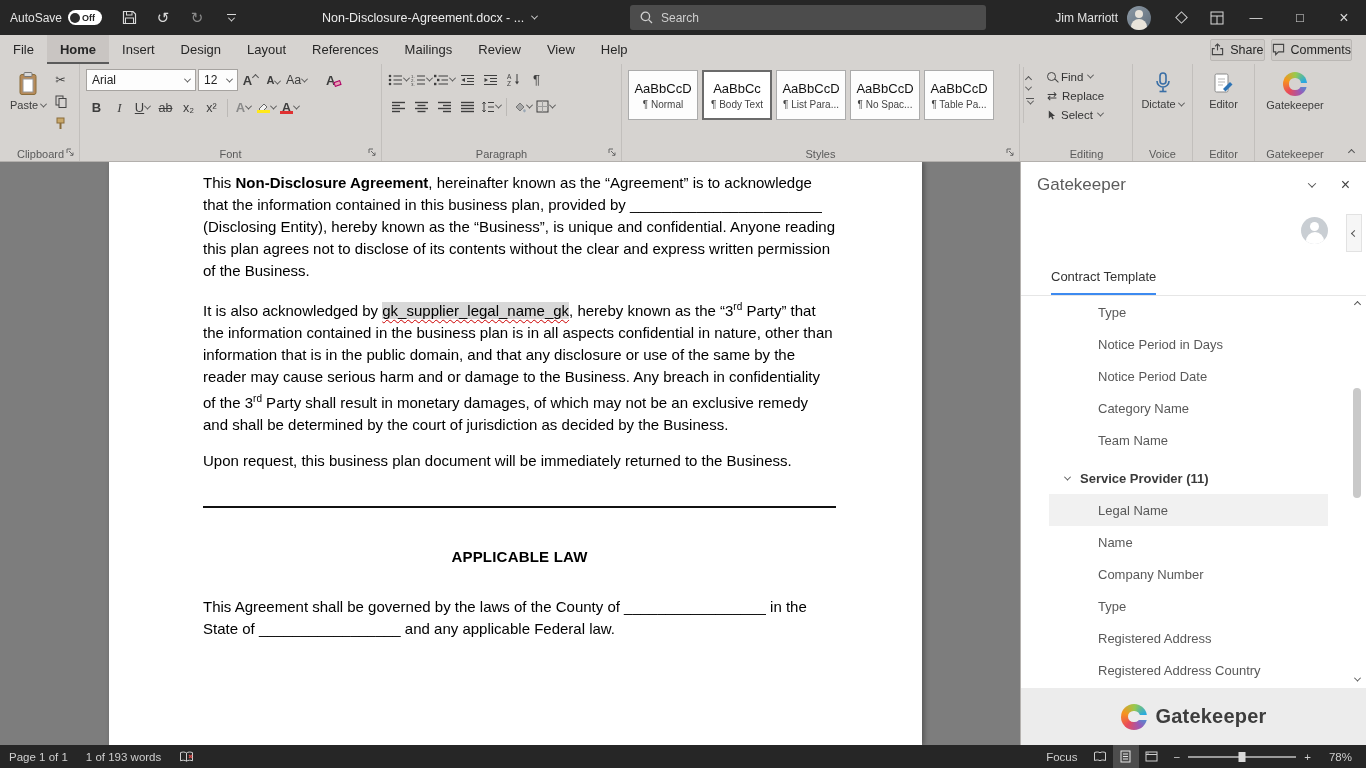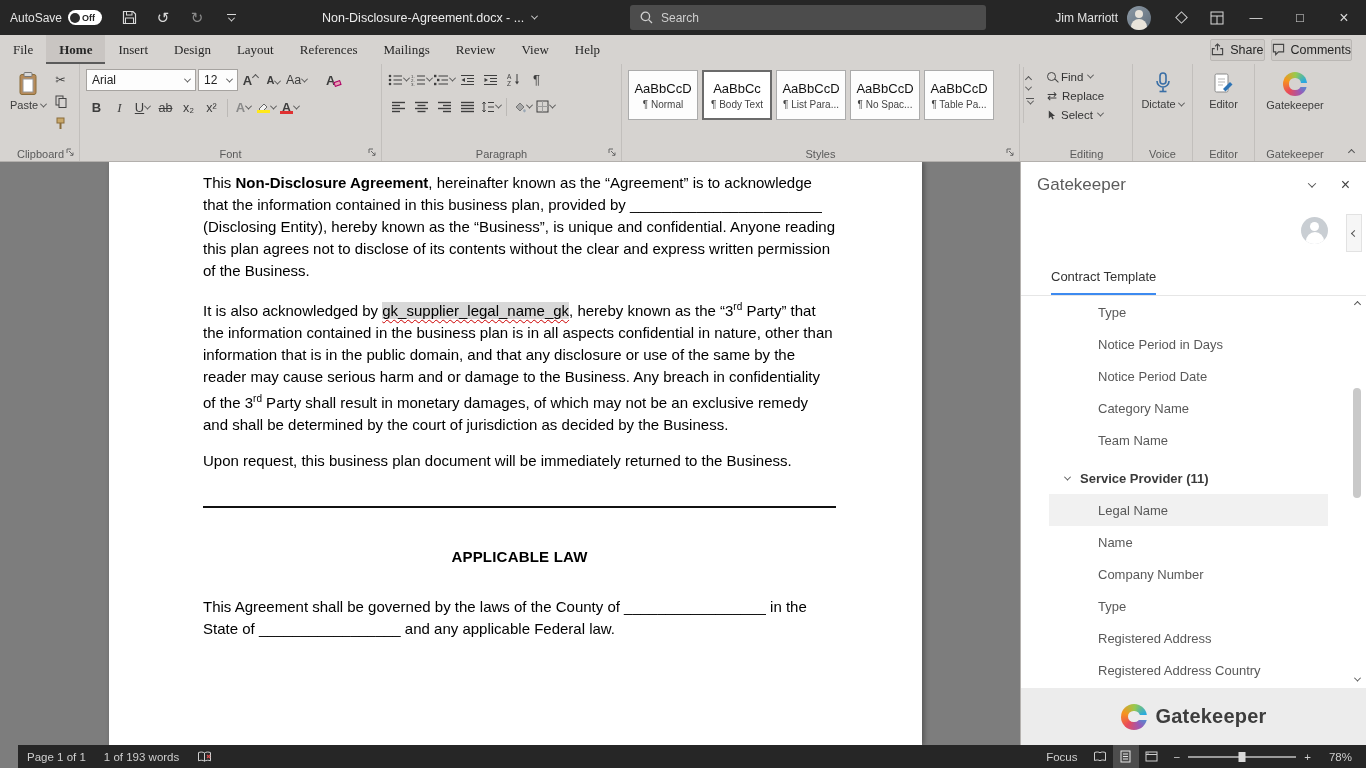--- a/index.html
+++ b/index.html
@@ -23,21 +23,21 @@
   .tb-right { position:absolute; right:0; top:0; height:35px; display:flex; align-items:center; }
   .user { display:flex; align-items:center; gap:9px; padding:0 12px; font-size:12px; }
   .avatar { width:24px; height:24px; border-radius:50%; background:linear-gradient(135deg,#8d9aa6,#5f6c79); position:relative; overflow:hidden; }
   .avatar::before { content:""; position:absolute; left:8px; top:4px; width:8px; height:8px; border-radius:50%; background:#e8e3da; }
   .avatar::after { content:""; position:absolute; left:4px; top:13px; width:16px; height:12px; border-radius:8px 8px 0 0; background:#e8e3da; }
   .diamond { width:9px; height:9px; border:1.2px solid #cfcfcf; transform:rotate(45deg); margin:0 14px; }
   .win-btn { width:44px; height:35px; display:flex; align-items:center; justify-content:center; color:#d9d9d9; font-size:13px; }
 
   
   .menubar { position:absolute; top:35px; left:0; right:0; height:29px; background:#d6d3d0; display:flex; align-items:center; font-size:13px; color:#262626; z-index:25; }
-  .menu-tab { padding:0 13px; height:29px; display:flex; align-items:center;font-family:Liberation Serif, serif; }
+  .menu-tab { padding:0 13px; height:29px; display:flex; align-items:center; }
   .menu-tab.active { background:#c9c5c2; box-shadow:inset 0 -2px 0 #5b5b5b; font-weight:bold; }
   .mb-right { margin-left:auto; display:flex; align-items:center; gap:6px; padding-right:14px; }
   .mb-btn { display:flex; align-items:center; gap:6px; padding:3px 0; border-radius:2px; background:#cfccc9; border:1px solid #bab7b4; font-size:12.5px; }
 
   
   .ribbon { position:absolute; top:64px; left:0; right:0; height:98px; background:#d6d3d0; border-bottom:1px solid #b3b0ad; display:flex; align-items:stretch; padding-left:2px; z-index:20; }
   .rb-group { position:relative; border-right:1px solid #c2bfbc; padding:3px 4px 16px 4px; }
   .rb-label { position:absolute; bottom:1px; left:0; right:0; text-align:center; font-size:11px; color:#5a5a5a; }
   .launch { position:absolute; right:3px; bottom:3px; width:10px; height:10px; }
   .rrow { display:flex; align-items:center; gap:2px; margin:2px 2px; }
@@ -100,21 +100,21 @@
   .prow { height:32px; display:flex; align-items:center; padding-left:77px; }
   .prow.sel { margin-left:28px; margin-right:38px; padding-left:49px; background:#f1f1f1; }
   .prow.group { padding-left:44px; color:#3a3a3a; font-weight:bold; gap:10px; margin-top:6px; }
   .prow.group .cv { border-color:#555; }
   .plist-scroll { position:absolute; right:3px; top:4px; bottom:4px; width:12px; display:flex; flex-direction:column; align-items:center; }
   .pls-thumb { position:absolute; top:88px; width:8px; height:110px; background:#c9c9c9; border-radius:4px; }
   .panel-footer { position:absolute; bottom:0; left:0; right:0; height:57px; background:#ececec; display:flex; align-items:center; justify-content:center; gap:9px; }
   .gk-brand { font-size:20px; font-weight:bold; color:#3d3d3d; letter-spacing:.2px; }
 
   
-  .statusbar { position:absolute; bottom:0; left:18px; right:0; height:23px; background:#262626; color:#cfcfcf; font-size:11.5px; display:flex; align-items:flex-start; z-index:30; }
+  .statusbar { position:absolute; bottom:0; left:0; right:0; height:23px; background:#262626; color:#cfcfcf; font-size:11.5px; display:flex; align-items:flex-start; z-index:30; }
   .sb-item { padding:0 9px; display:flex; align-items:center; gap:6px; height:23px; }
   .sb-right { margin-left:auto; display:flex; align-items:center; height:23px; }
   .view-ic { width:26px; height:23px; display:flex; align-items:center; justify-content:center; }
   .view-ic.active { background:#4d4d4d; }
   .ztrack { width:108px; height:2px; background:#9a9a9a; position:relative; margin:0 8px; }
   .zthumb { position:absolute; left:50%; top:-4px; width:7px; height:10px; background:#d9d9d9; transform:translateX(-50%); }
   .znotch { position:absolute; left:50%; top:-2px; width:1px; height:6px; background:#bdbdbd; }
 
   svg { display:block; }
 </style>

